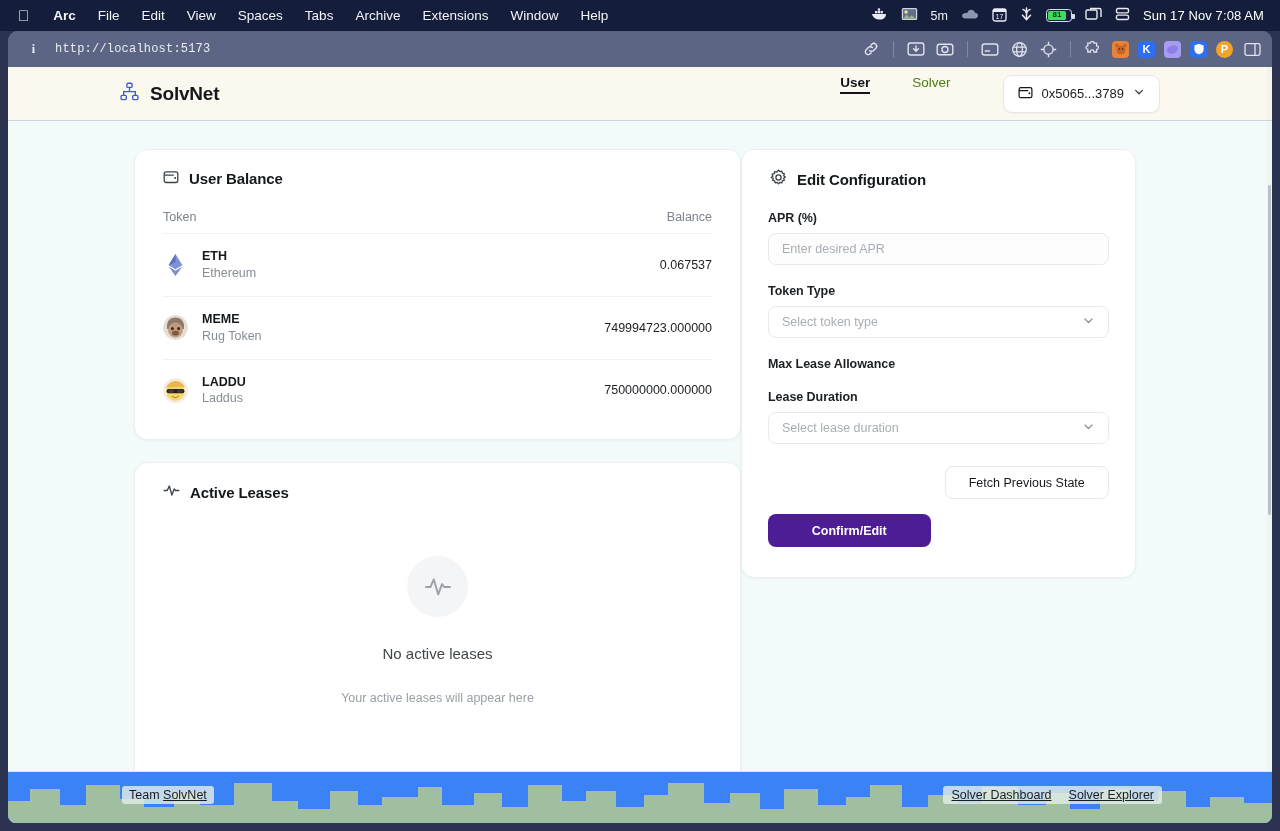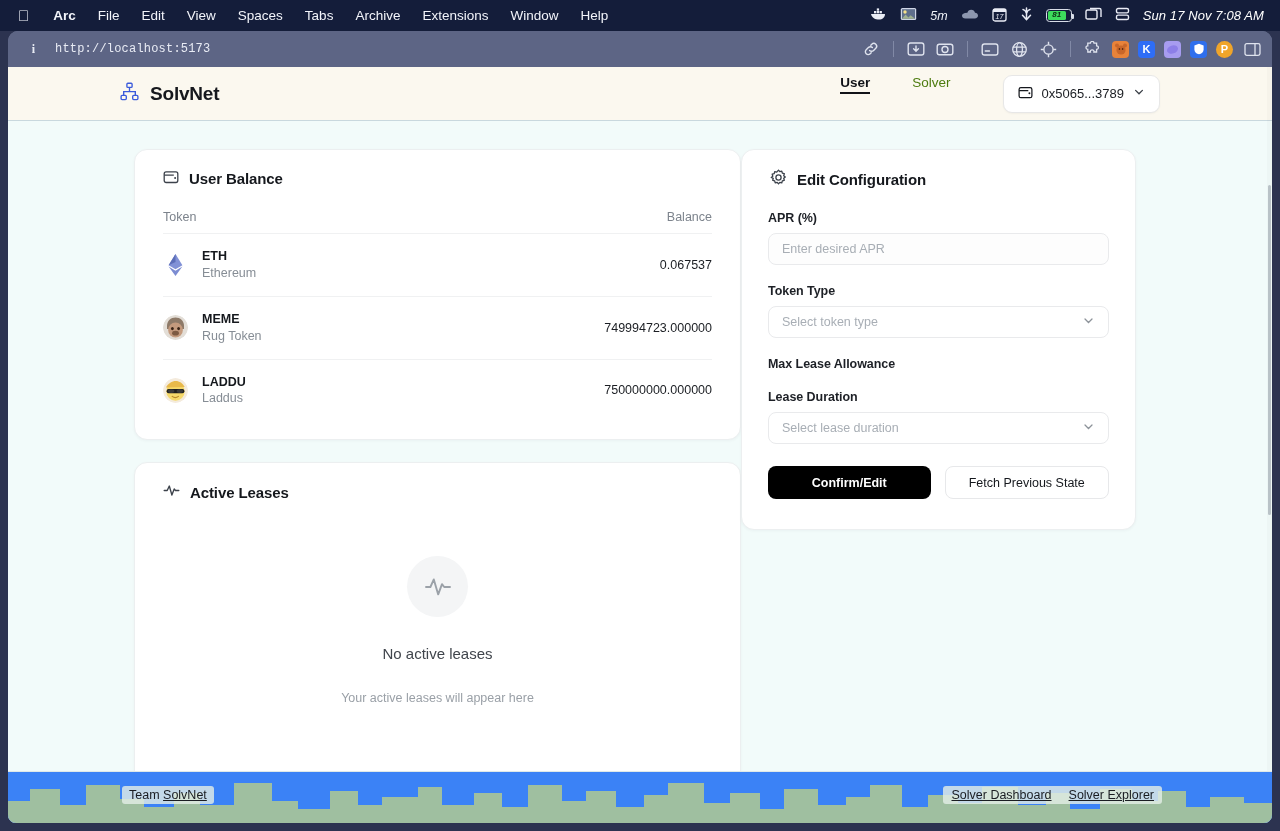--- a/index.html
+++ b/index.html
@@ -23,21 +23,21 @@
   .menubar-left { display: flex; align-items: center; gap: 0px; }
   .mb-item {
     padding: 0 11px;
     line-height: 31px;
     font-size: 13.5px;
     white-space: nowrap;
     color: #f2f4fa;
   }
   .mb-item.apple { padding: 0 13px 0 8px; font-size: 15px; }
   .mb-item.bold { font-weight: bold; }
-  .menubar-right { margin-left: auto; display: flex; align-items: center; gap: 13px; padding-right: 4px; font-style: italic;}
+  .menubar-right { margin-left: auto; display: flex; align-items: center; gap: 13px; padding-right: 4px;}
   .mb-status { display: flex; align-items: center; font-size: 12.5px; color: #eef1f7; }
   .battery {
     width: 26px; height: 13px; border: 1.4px solid #d8dde8; border-radius: 3.5px;
     position: relative; display: flex; align-items: center; padding: 1.4px;
   }
   .battery::after {
     content: ""; position: absolute; right: -3.6px; top: 3.6px;
     width: 2.2px; height: 5px; background: #d8dde8; border-radius: 0 1px 1px 0;
   }
   .battery-fill {
@@ -201,21 +201,21 @@
     display: flex; align-items: center;
   }
   .input .ph, .select .ph { color: #a8aeb5; }
   .select { justify-content: space-between; background: #ffffff; }
   .btn-row { display: flex; gap: 14px; margin-top: 22px; }
   .btn {
     height: 33px; border-radius: 8px;
     display: flex; align-items: center; justify-content: center;
     font-size: 12.5px; font-weight: 600;
   }
-  .btn-primary { flex: 1; background: #000000; color: #ffffff; }
+  .btn-primary { flex: 1; background: #4c1d95; color: #ffffff; margin-top: 48px; }
   .btn-secondary {
     flex: 1; background: #ffffff; color: #15181d;
     border: 1px solid #e7e8ea; font-weight: 500;
   }
 
   
   .footer {
     position: absolute; left: 0; right: 0; bottom: 0;
     height: 52px;
     background: #3b82f6;

